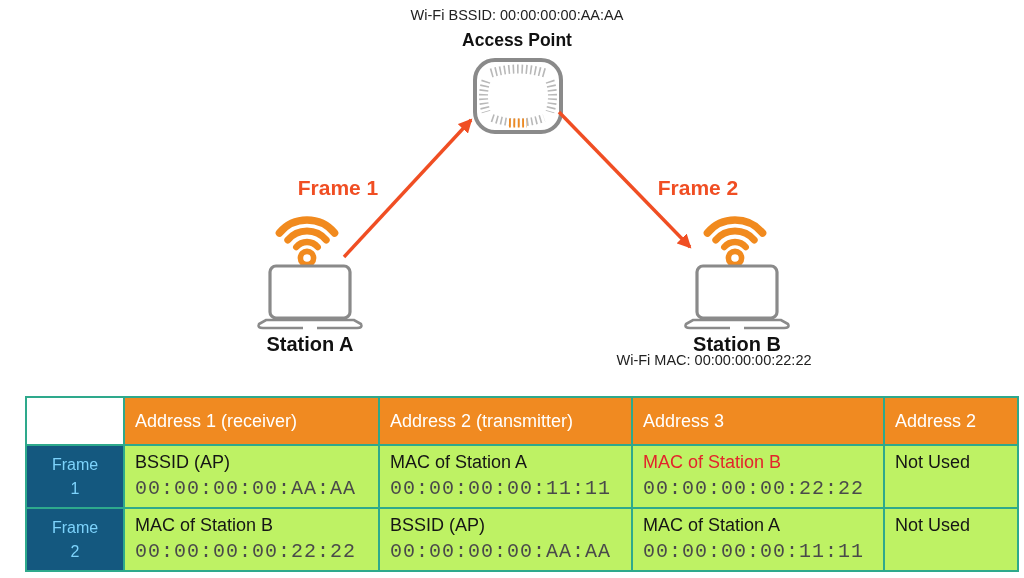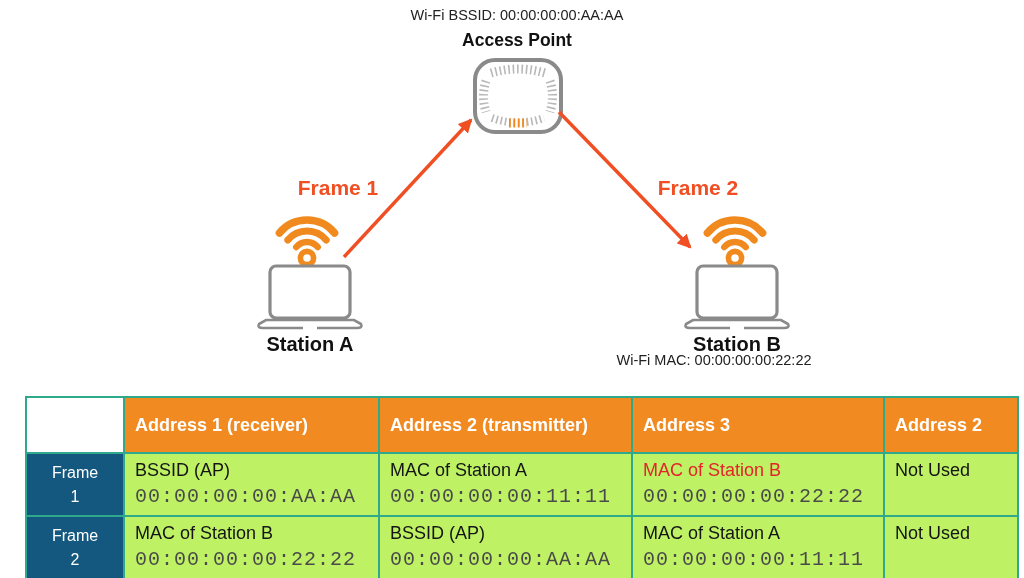--- a/index.html
+++ b/index.html
@@ -48,30 +48,30 @@
     font-family: "Liberation Sans", sans-serif;
   }
   .addr-table td, .addr-table th {
     border: 2px solid #2EA98C;
     overflow: hidden;
   }
   .addr-table th {
     background: #F08A21;
     color: #ffffff;
     font-size: 18px;
-    font-weight: bold;
+    font-weight: normal;
     text-align: left;
-    height: 56px;
+    height: 48px;
     padding: 0 4px 0 10px;
     white-space: nowrap;
   }
   .addr-table th.corner { background: #ffffff; }
   .addr-table td.frame-head {
     background: #14587F;
-    color: #ffffff;
+    color: #7dd3fc;
     font-size: 16px;
     text-align: center;
     vertical-align: middle;
     line-height: 1.45;
   }
   .addr-table td.cell {
     background: #bef264;
     vertical-align: top;
     height: 63px;
     padding: 5px 6px 0 10px;

